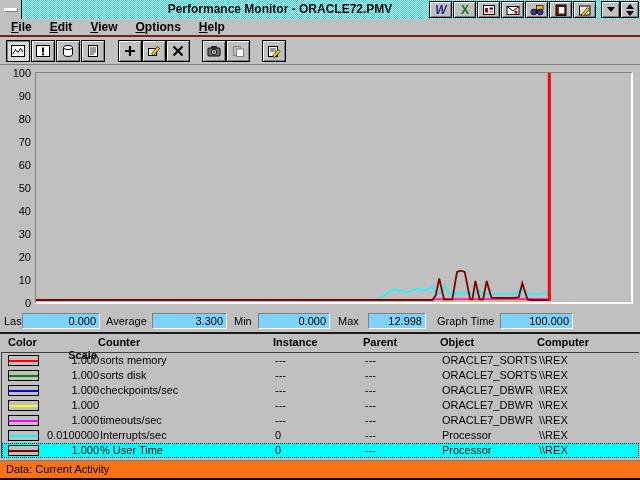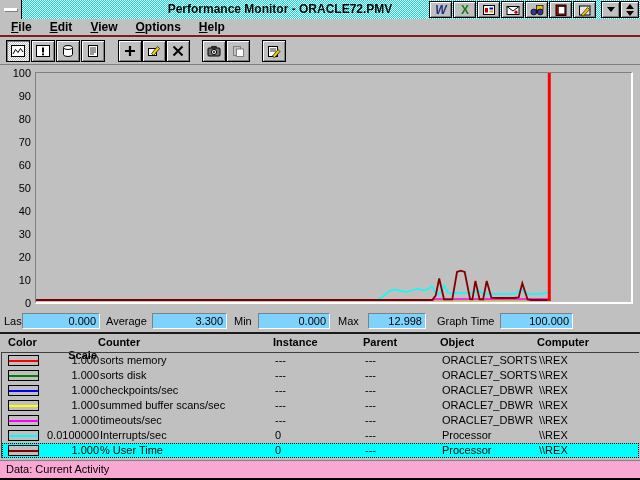--- a/index.html
+++ b/index.html
@@ -70,21 +70,21 @@
     border:1px solid #000;box-sizing:border-box;display:flex;align-items:center;}
   .sline{width:100%;height:2px;}
   .c-scale{left:30px;width:67px;text-align:right;}
   .c-counter{left:98px;}
   .c-instance{left:273px;}
   .c-parent{left:363px;}
   .c-object{left:440px;}
   .c-computer{left:537px;}
 
   
-  .statusbar{position:absolute;left:0;top:460px;width:640px;height:18px;background:#f9a8d4;
+  .statusbar{position:absolute;left:0;top:460px;width:640px;height:18px;background:#f97316;
     border-top:1px solid #808080;box-sizing:border-box;padding:2px 0 0 6px;}
 </style>
 </head>
 <body>
 
 <div class="window">
 
   <div class="titlebar">
     <div class="sysmenu">
       <div class="bar"></div>
@@ -303,21 +303,20 @@
         <span class="lcell c-instance">---</span>
         <span class="lcell c-parent">---</span>
         <span class="lcell c-object">ORACLE7_DBWR</span>
         <span class="lcell c-computer">\\REX</span>
       </div>
       <div class="lrow">
         <div class="swatch">
           <div class="sline" style="background: rgb(255, 255, 0);"></div>
         </div>
         <span class="lcell c-scale">1.000</span>
-        <span class="lcell c-counter">summed buffer scans/sec</span>
         <span class="lcell c-instance">---</span>
         <span class="lcell c-parent">---</span>
         <span class="lcell c-object">ORACLE7_DBWR</span>
         <span class="lcell c-computer">\\REX</span>
       </div>
       <div class="lrow">
         <div class="swatch">
           <div class="sline" style="background: rgb(255, 0, 255);"></div>
         </div>
         <span class="lcell c-scale">1.000</span>

